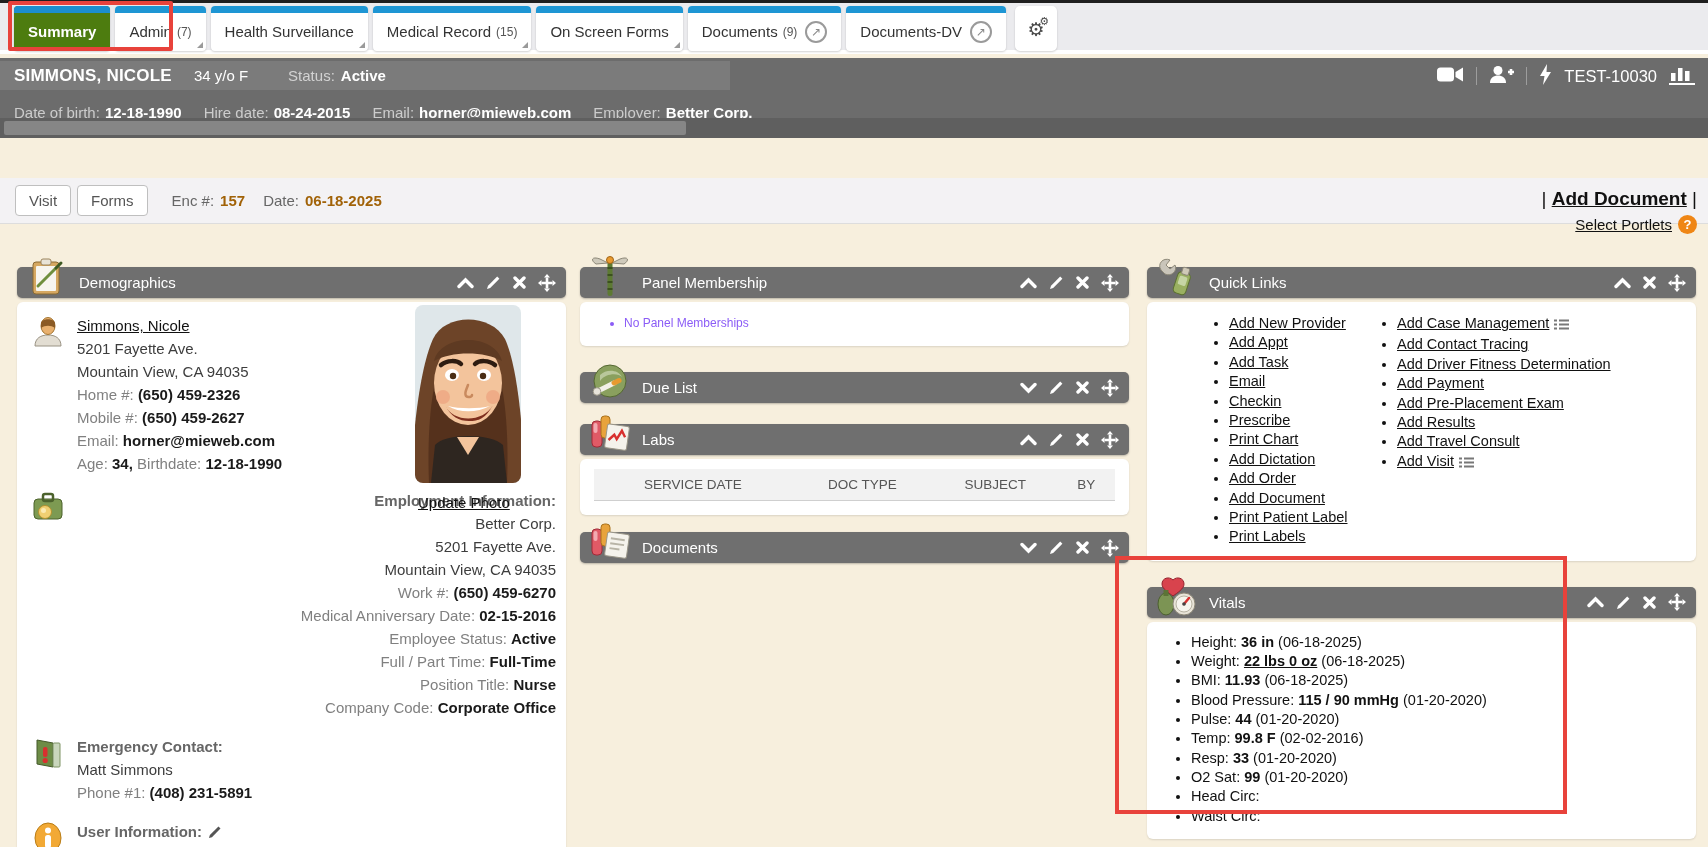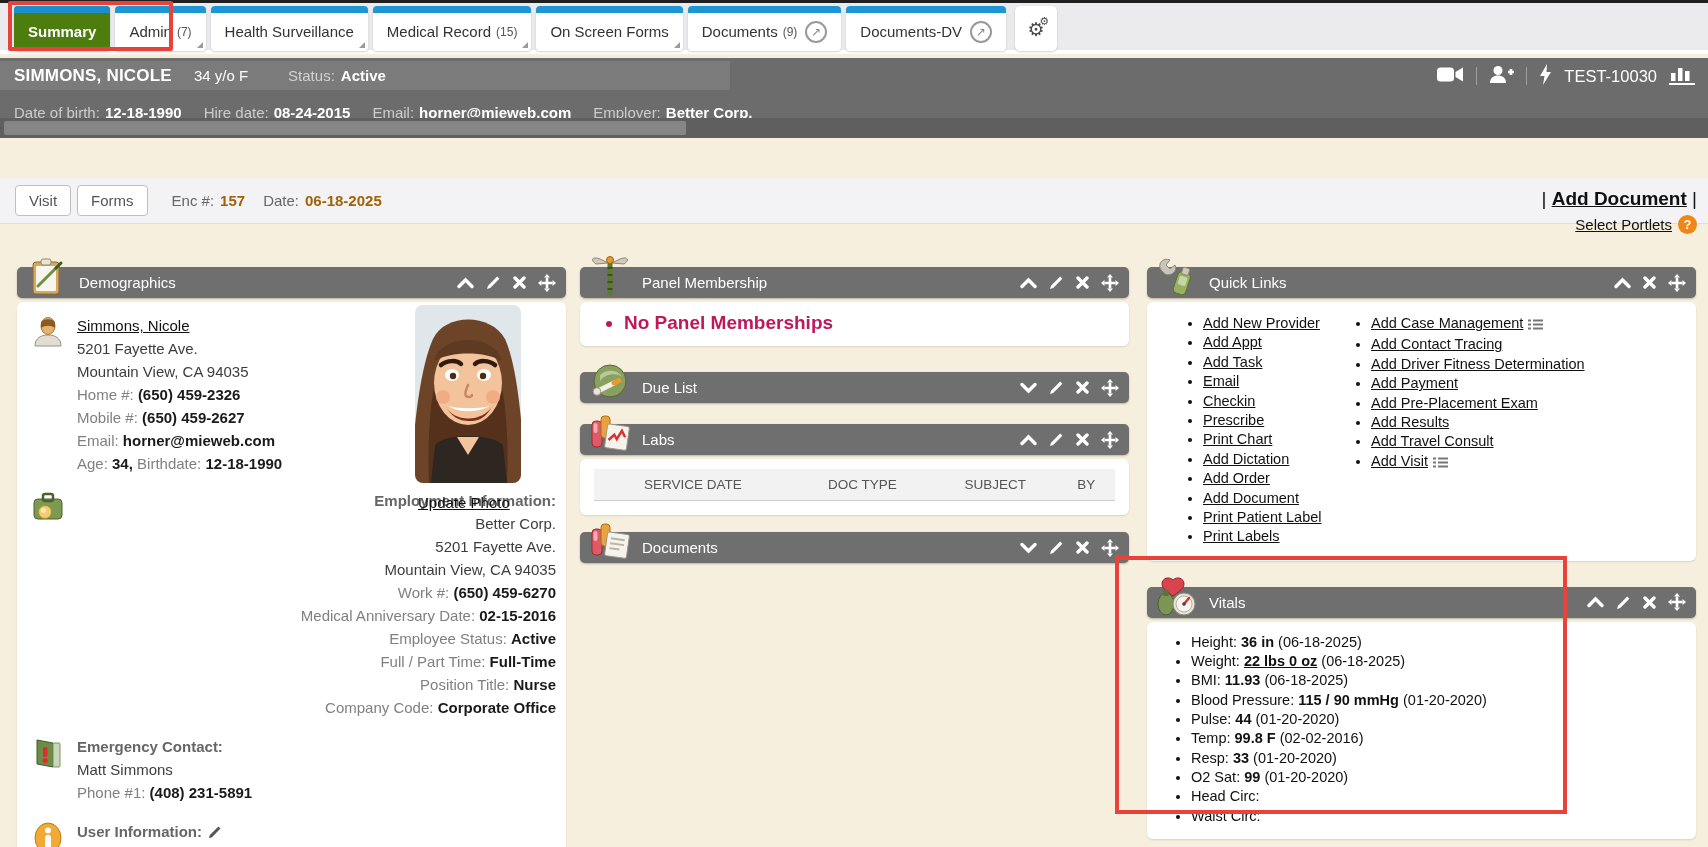--- a/index.html
+++ b/index.html
@@ -92,35 +92,35 @@
   .sec .val { color:#1a1a1a; font-weight:bold; }
   .sec .hd { font-weight:bold; color:#666; line-height:23px; }
   a.plink { color:#111; text-decoration:underline; cursor:pointer; }
   .photo { position:absolute; top:3px; left:398px; width:106px; height:178px; border-radius:8px; overflow:hidden; }
   .updatephoto { position:absolute; top:192px; left:401px; font-size:15px; }
   .editpen { margin-left:6px; cursor:pointer; vertical-align:-2px; }
 
   
   .panel-body { padding:10px 0 12px 0; }
   ul.blist { list-style:disc; padding-left:44px; }
-  ul.blist li { font-size:19px; color:#be185d; line-height:22px;font-weight:bold; }
+  ul.blist li { font-size:12px; color:#8b5cf6; line-height:22px; }
   .mt-due { margin-top:26px; }
   .mt-labs { margin-top:21px; }
   .mt-docs { margin-top:17px; }
   .labs-body { padding:10px 14px 14px 14px; }
   .ltable { display:flex; background:#f2f2f2; border-bottom:1px solid #cfcfcf;text-align:center; }
   .ltable .c { font-size:13.5px; color:#555; padding:8px 8px; white-space:nowrap; }
   .c1{width:38%;} .c2{width:27%;} .c3{width:24%;} .c4{width:11%;}
 
   
   .ql-body { padding:12px 0 14px 0; }
   .ql-wrap { display:flex; }
   ul.qlist { list-style:disc; }
   ul.qlist li { font-size:14.5px; line-height:19.4px; color:#111; }
-  ul.ql1 { width:212px; padding-left:56px; }
+  ul.ql1 { width:212px; padding-left:56px;margin-left:26px; }
   ul.ql2 { width:300px; padding-left:12px; }
   .listicon { display:inline-block; vertical-align:-2px; margin-left:5px; }
   .mt-vitals { margin-top:26px; }
   .vit-body { padding:11px 0 13px 0; }
   ul.vlist { list-style:disc; padding-left:44px; }
   ul.vlist li { font-size:14.5px; line-height:19.3px; color:#111; }
   ul.vlist .vval { font-weight:bold; }
   ul.vlist .u { text-decoration:underline; cursor:pointer; }
 
   

